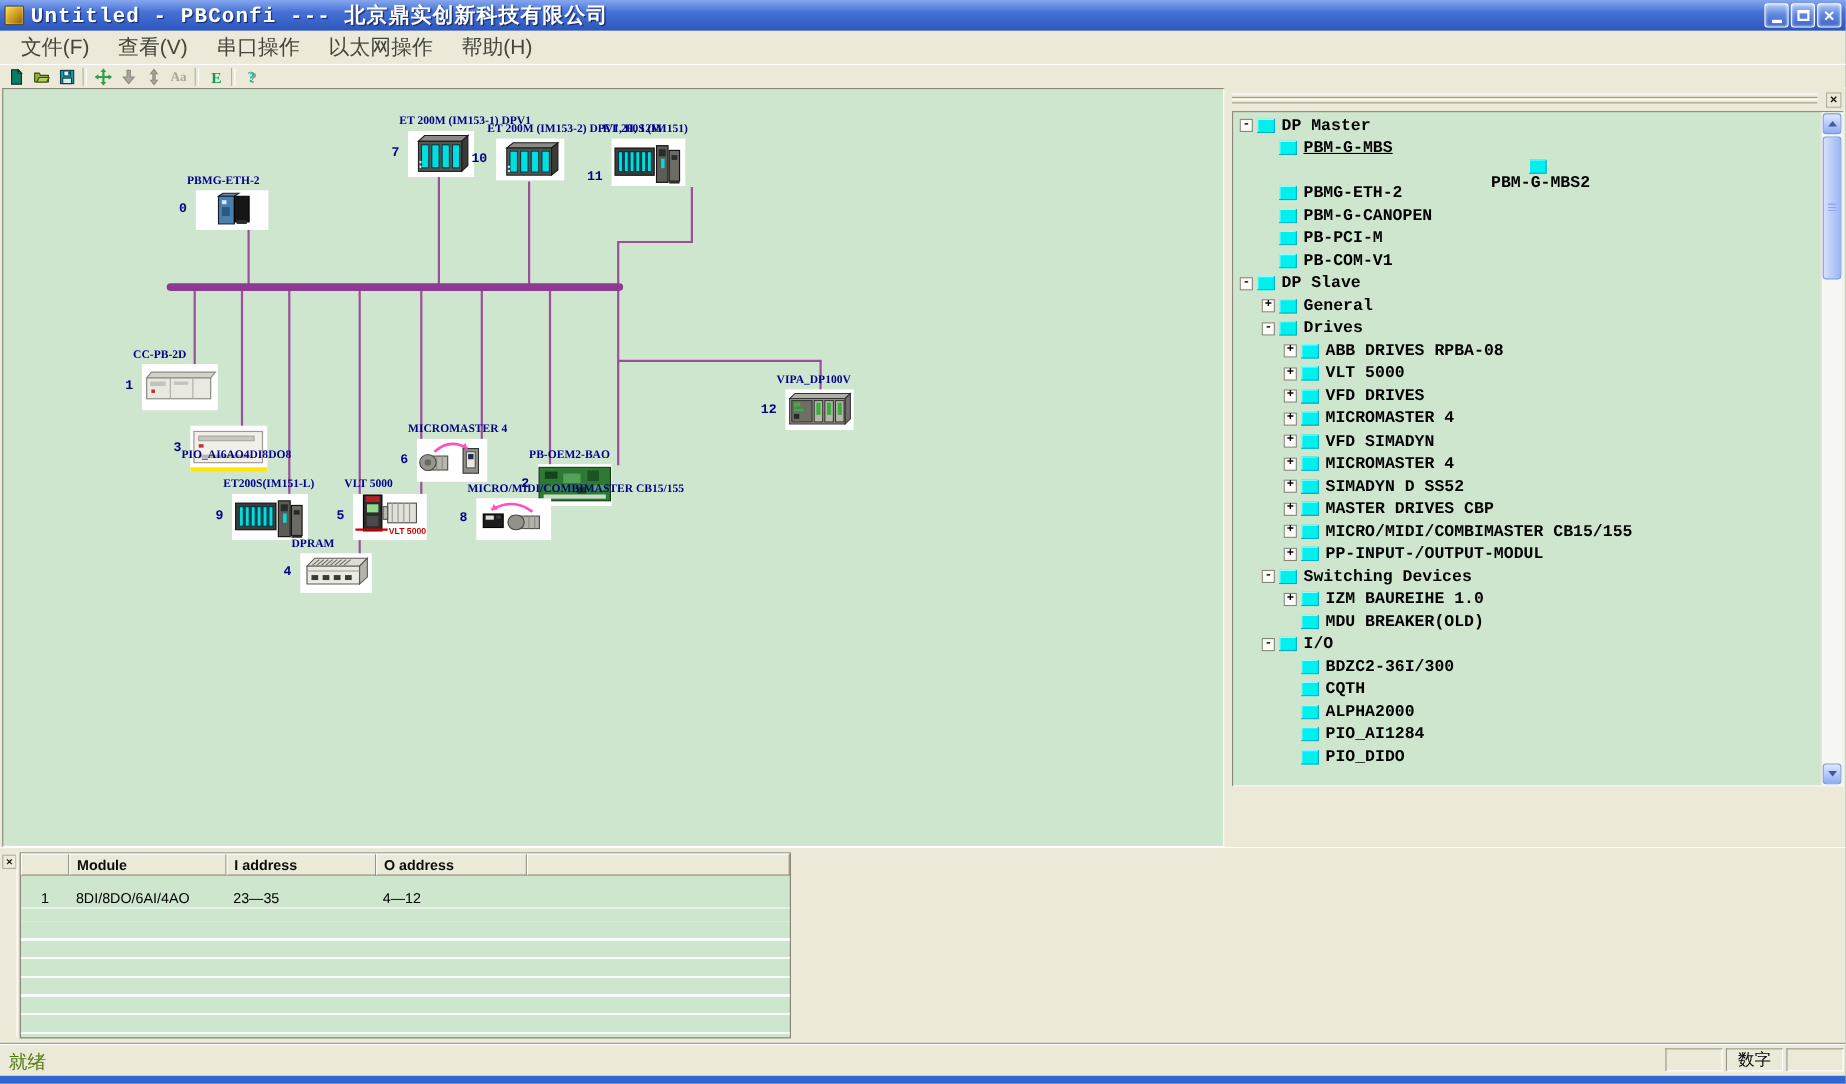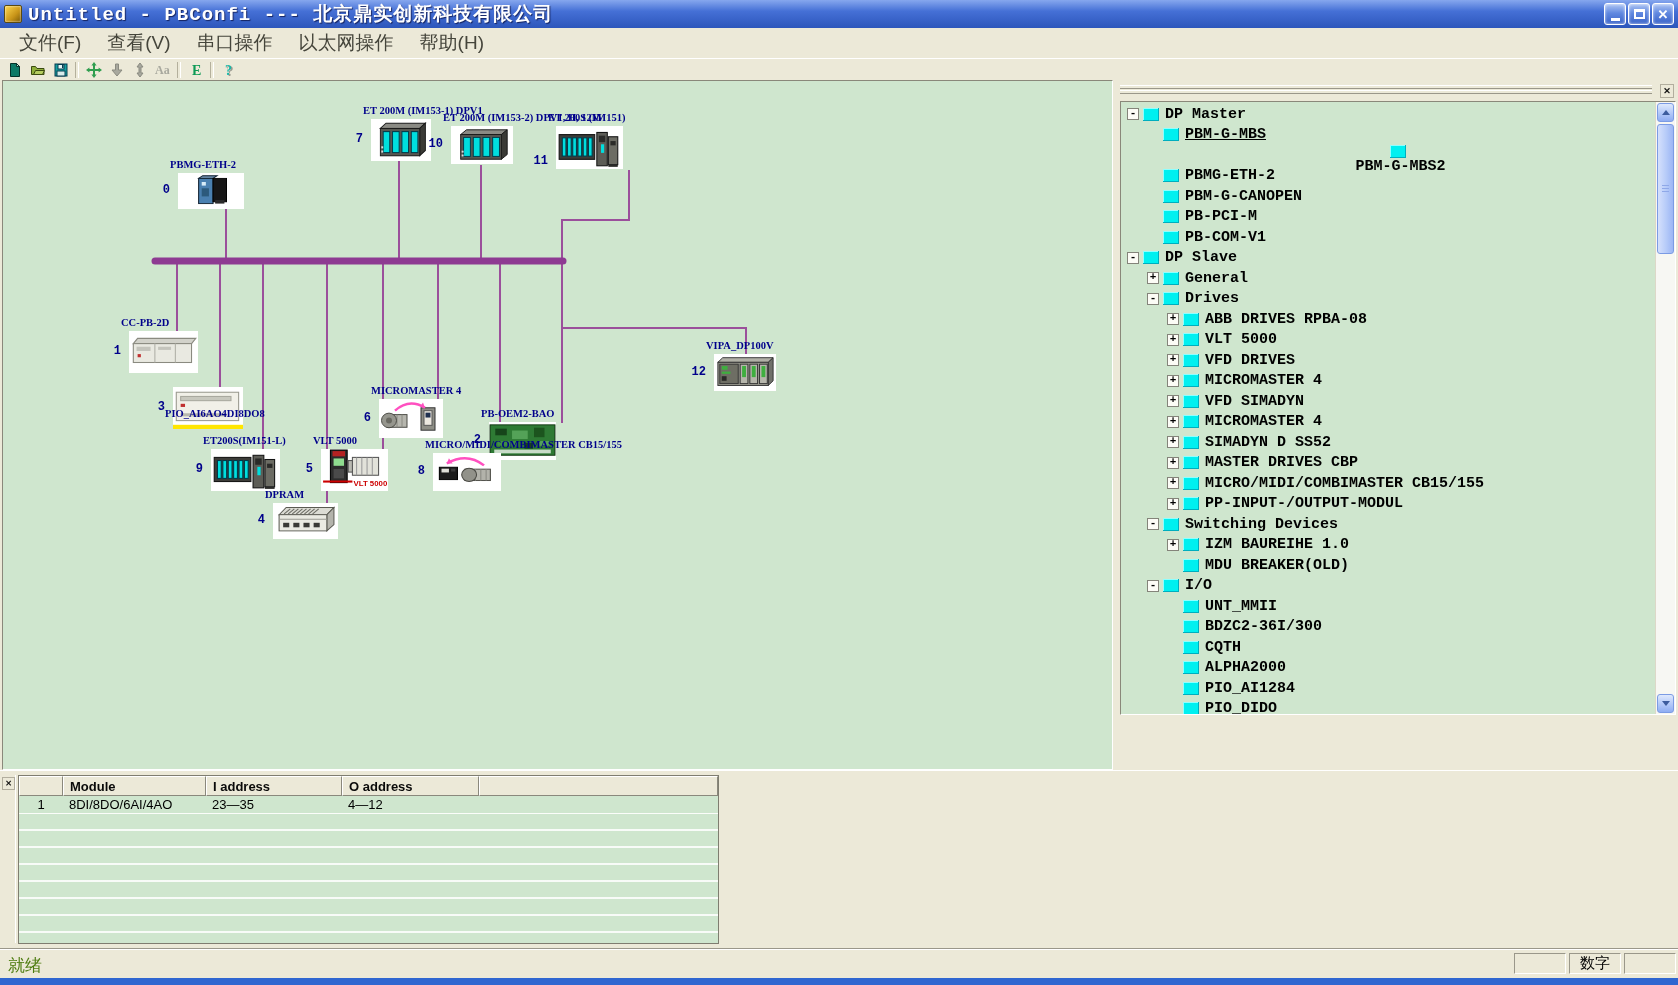--- a/index.html
+++ b/index.html
@@ -75,21 +75,21 @@
     background:linear-gradient(90deg,#d5e0fc 0%,#b9cdf9 50%,#9cb6f5 100%);}
   .sb-thumb::after{content:"";position:absolute;left:4px;right:4px;top:50%;height:8px;margin-top:-4px;
     background:repeating-linear-gradient(180deg,#8fa8e8 0 1px,transparent 1px 3px);}
 
   
   .bottom-panel{position:absolute;top:770px;left:0;right:0;height:178px;background:#ece9d8;border-top:1px solid #fff;}
   .bp-x{position:absolute;left:2px;top:6px;width:13px;height:13px;border:1px solid #b2ae9e;background:#ece9d8;
     font:bold 8px "Liberation Sans",sans-serif;color:#111;display:flex;align-items:center;justify-content:center;padding:0;}
   .bp-strip{position:absolute;left:15px;top:4px;bottom:6px;width:2px;border-left:1px solid #fff;border-right:1px solid #b2ae9e;}
   .grid{position:absolute;left:18px;top:4px;width:701px;height:169px;border:1px solid #7f7d70;
-    background:var(--canvas,#cfe6ce);display:flex;flex-direction:column;box-sizing:border-box;}
+    background:var(--canvas,#cfe6ce);display:flex;flex-direction:column;box-sizing:border-box;gap:12px;}
   .grid-header{display:flex;height:20px;flex:none;background:#ece9d8;}
   .gh-cell{box-sizing:border-box;border:1px solid;border-color:#fff #8a887c #8a887c #fff;
     font:bold 13px "Liberation Sans",sans-serif;color:#0a0a0a;padding:2px 0 0 6px;white-space:nowrap;overflow:hidden;}
   .w0{width:44px;} .w1{width:143px;} .w2{width:136px;} .w3{width:137px;} .wf{flex:1;}
   .grid-row{display:flex;height:17px;flex:none;font:13px "Liberation Sans",sans-serif;color:#000;
     border-bottom:1px solid rgba(255,255,255,.9);}
   .gr-cell{box-sizing:border-box;padding:1px 0 0 6px;white-space:nowrap;overflow:hidden;}
   .gr-cell.w0{text-align:center;padding-left:0;}
   .grid-fill{flex:1;background:repeating-linear-gradient(180deg,transparent 0 15px,rgba(255,255,255,.85) 15px 17px);}
 
@@ -563,25 +563,20 @@
               <span class="tree-label">MDU BREAKER(OLD)</span>
             </div>
             <div class="tree-row" style="padding-left: 24px;">
               <span class="tg">-</span>
               <span class="tree-icon"></span>
               <span class="tree-label">I/O</span>
             </div>
             <div class="tree-row" style="padding-left: 44px;">
               <span class="tg-spacer"></span>
               <span class="tree-icon"></span>
-              <span class="tree-label">UNT_MMII</span>
-            </div>
-            <div class="tree-row" style="padding-left: 44px;">
-              <span class="tg-spacer"></span>
-              <span class="tree-icon"></span>
               <span class="tree-label">BDZC2-36I/300</span>
             </div>
             <div class="tree-row" style="padding-left: 44px;">
               <span class="tg-spacer"></span>
               <span class="tree-icon"></span>
               <span class="tree-label">CQTH</span>
             </div>
             <div class="tree-row" style="padding-left: 44px;">
               <span class="tg-spacer"></span>
               <span class="tree-icon"></span>

